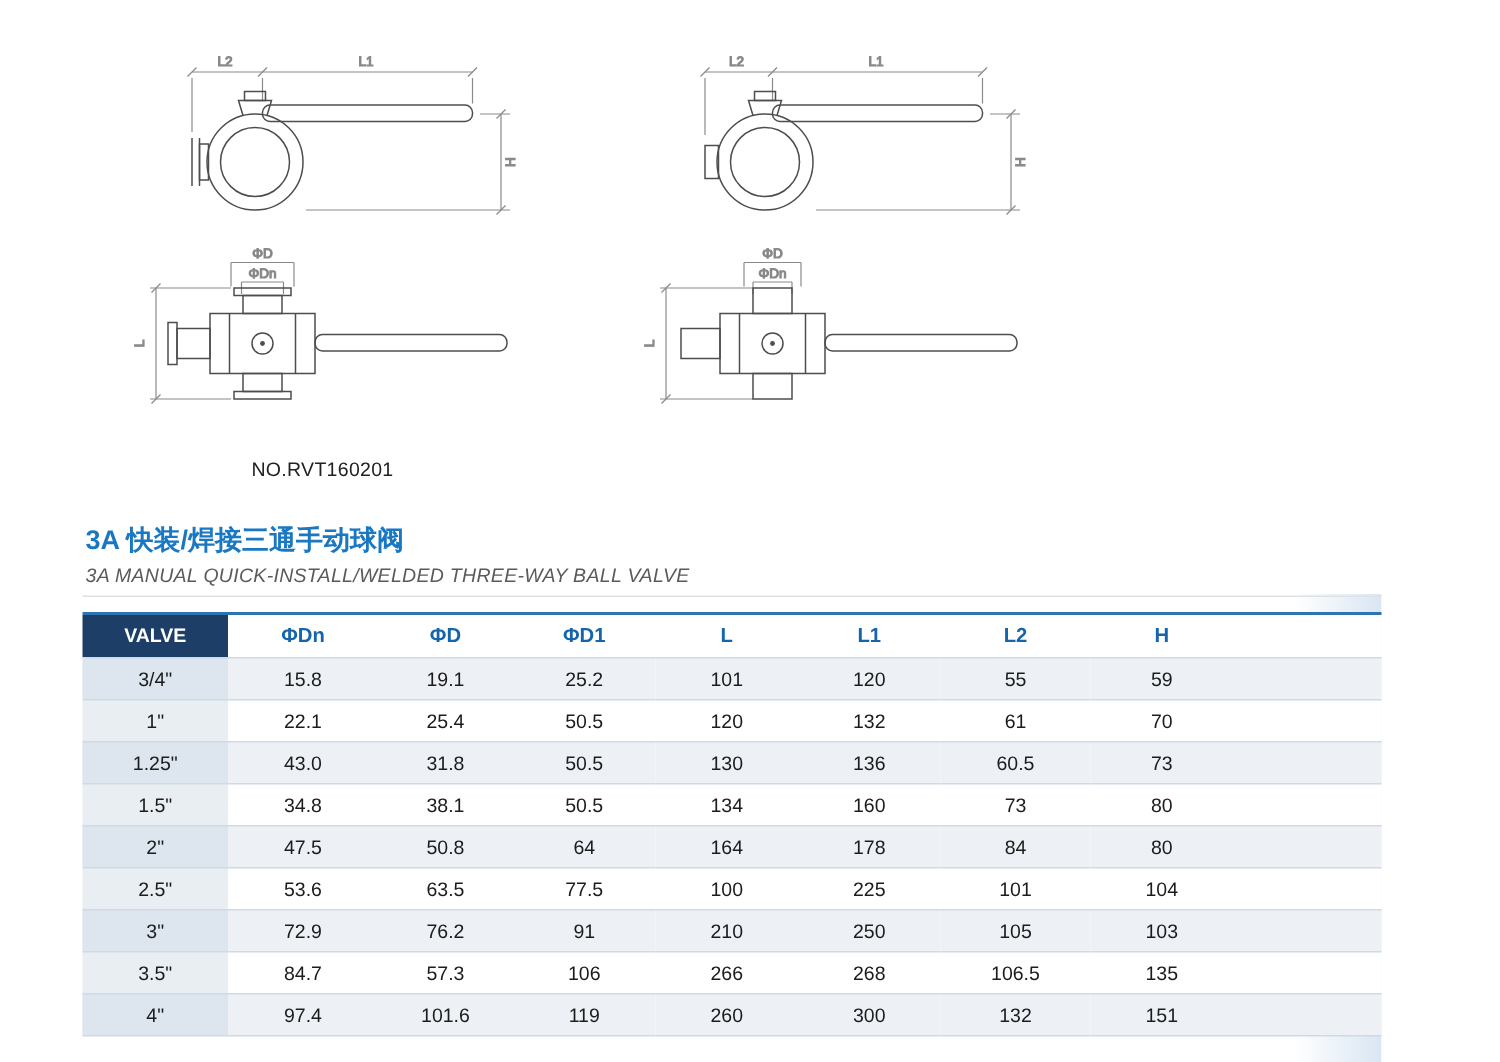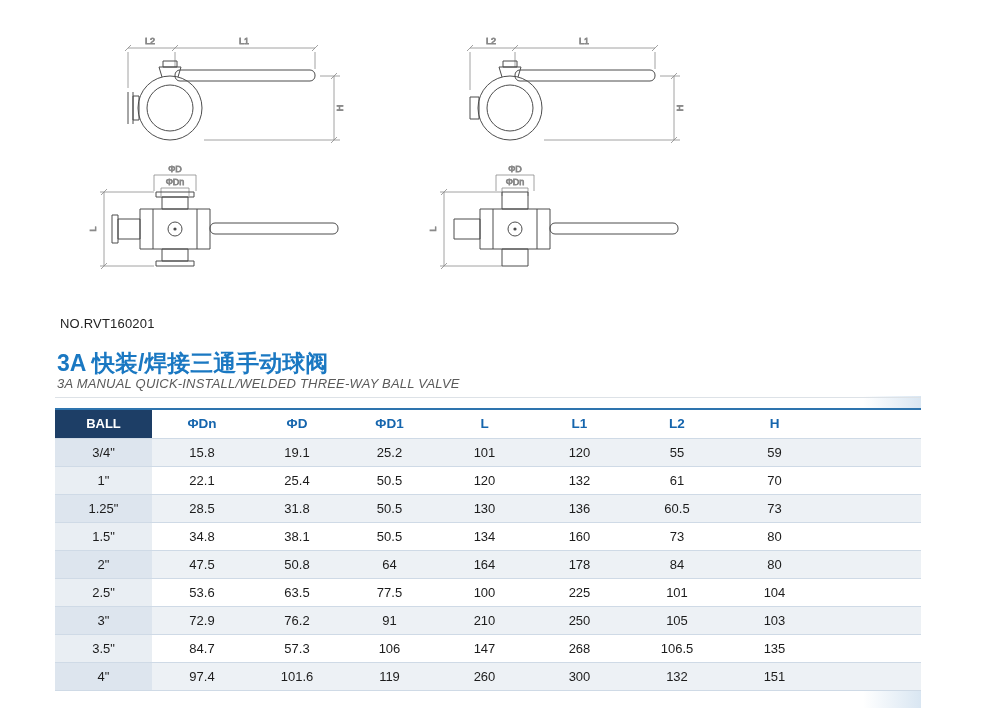--- a/index.html
+++ b/index.html
@@ -11,26 +11,26 @@
   .edge-fade{position:absolute;right:0;top:396px;width:58px;height:312px;
     background:linear-gradient(90deg, rgba(219,231,242,0), #d9e6f2);}
   
   .drawing{position:absolute;top:30px;}
   .drawing-left{left:70px;}
   .drawing-right{left:410px;}
   .drawing *{fill:none;stroke:#4d4d4d;stroke-width:1;vector-effect:non-scaling-stroke;}
   .drawing .dim *{stroke:#8a8a8a;stroke-width:0.8;}
   .drawing text{font:9px "Liberation Sans",sans-serif;fill:#333;stroke:none;text-anchor:middle;}
   .drawing .fill{fill:#4d4d4d;stroke:none;}
-  .partno{position:absolute;top:316px;width:310px;text-align:left;
+  .partno{position:absolute;top:305px;width:310px;text-align:center;
     font-size:13px;color:#222;letter-spacing:0.2px;}
   .partno-left{left:60px;}
   .partno-right{left:410px;}
   
-  .title-zh{position:absolute;left:57px;top:348px;font-size:23px;font-weight:bold;color:#1a78c2;}
+  .title-zh{position:absolute;left:57px;top:348px;font-size:18px;font-weight:bold;color:#1a78c2;}
   .title-en{position:absolute;left:57px;top:376px;font-size:13px;color:#5a5a5a;letter-spacing:0.2px;font-style:italic;}
   .title-rule{position:absolute;left:55px;top:397px;width:885px;height:1px;background:#dde2e7;}
   
   .table-wrap{position:absolute;left:55px;top:408px;width:885px;border-top:2px solid #2e74ae;}
   table.spec{width:885px;border-collapse:collapse;table-layout:fixed;
     font-family:"Liberation Sans",sans-serif;}
   table.spec th, table.spec td{
     height:28px;box-sizing:border-box;padding:0;text-align:center;vertical-align:middle;
     border-bottom:1px solid #cfdae6;font-size:13px;
   }
@@ -177,21 +177,21 @@
           <col style="width:90px">
         <col style="width:95px">
           <col style="width:95px">
           <col style="width:95px">
         <col style="width:100px">
           <col style="width:95px">
           <col>
       </colgroup>
       <thead>
         <tr>
-            <th class="size-head">BALL</th>
+            <th class="size-head">VALVE</th>
             <th>ΦDn</th>
             <th>ΦD</th>
             <th>ΦD1</th>
             <th>L</th>
             <th>L1</th>
             <th>L2</th>
             <th>H</th>
             <th></th>
           </tr>
       </thead>
@@ -213,21 +213,21 @@
             <td>25.4</td>
             <td>50.5</td>
             <td>120</td>
             <td>132</td>
             <td>61</td>
             <td>70</td>
             <td></td>
           </tr>
           <tr class="odd">
             <td class="size-col">1.25"</td>
-            <td>28.5</td>
+            <td>43.0</td>
             <td>31.8</td>
             <td>50.5</td>
             <td>130</td>
             <td>136</td>
             <td>60.5</td>
             <td>73</td>
             <td></td>
           </tr>
           <tr class="even">
             <td class="size-col">1.5"</td>
@@ -271,21 +271,21 @@
             <td>250</td>
             <td>105</td>
             <td>103</td>
             <td></td>
           </tr>
           <tr class="even">
             <td class="size-col">3.5"</td>
             <td>84.7</td>
             <td>57.3</td>
             <td>106</td>
-            <td>147</td>
+            <td>266</td>
             <td>268</td>
             <td>106.5</td>
             <td>135</td>
             <td></td>
           </tr>
           <tr class="odd">
             <td class="size-col">4"</td>
             <td>97.4</td>
             <td>101.6</td>
             <td>119</td>

